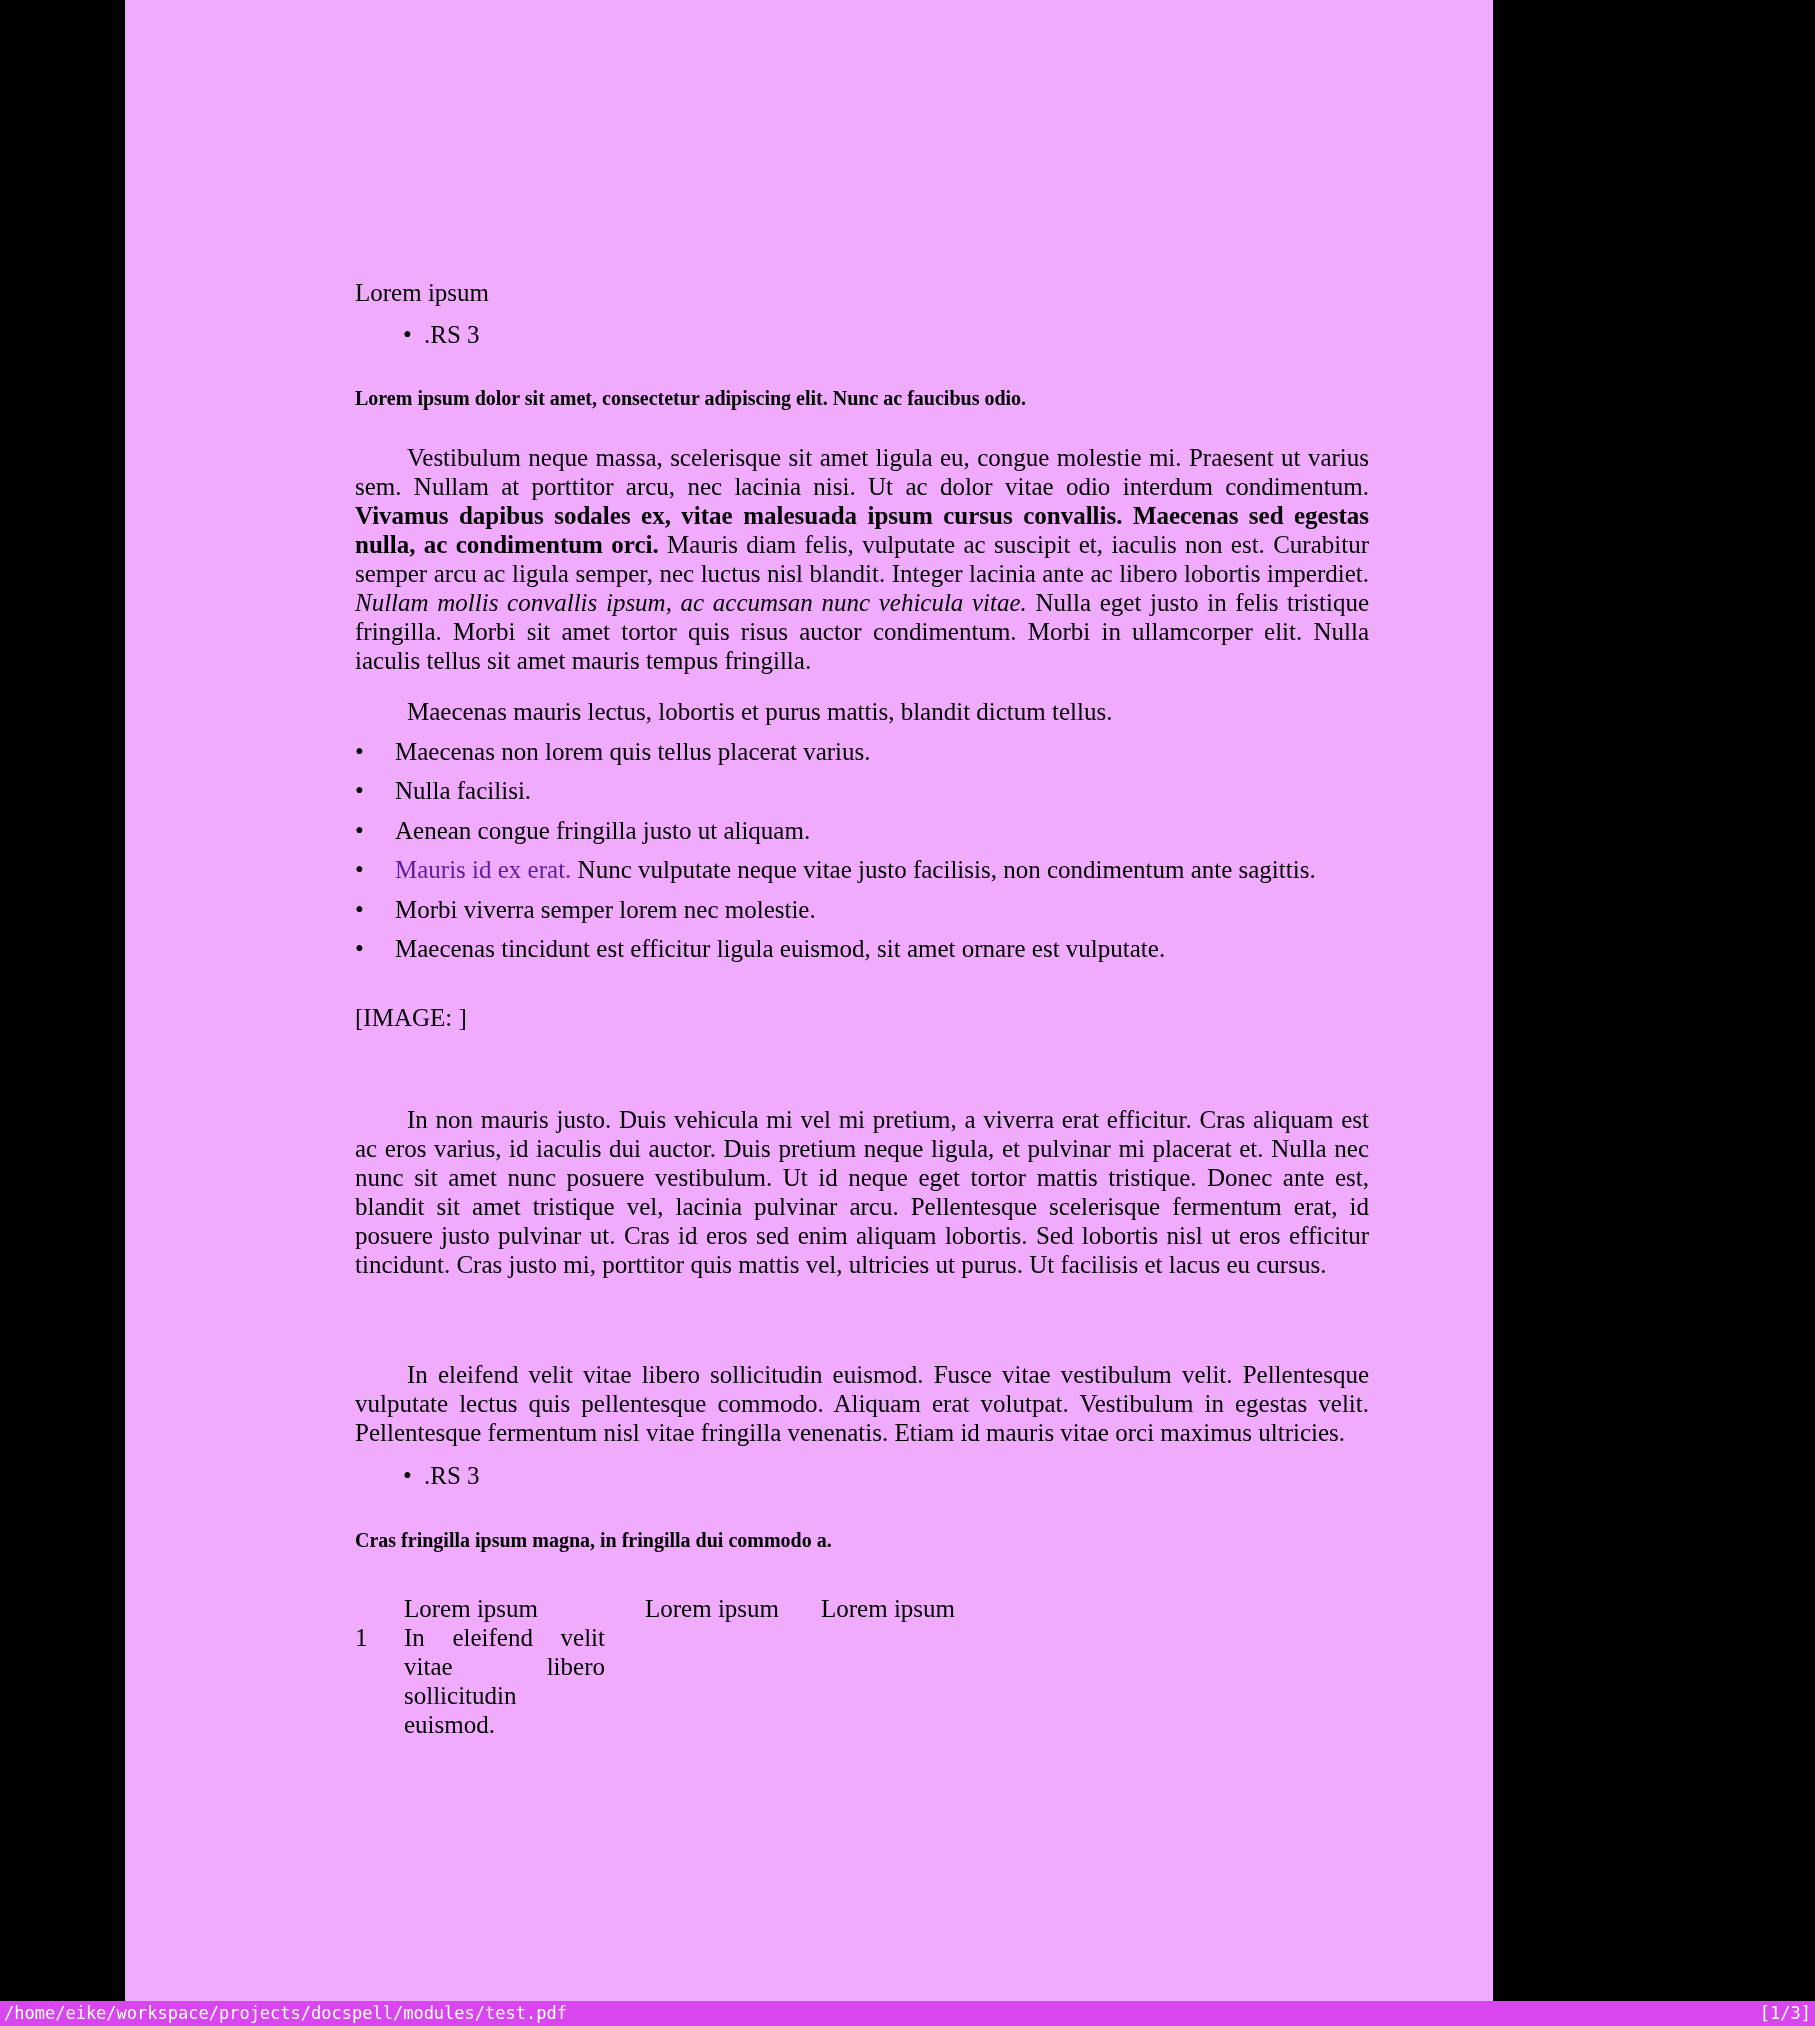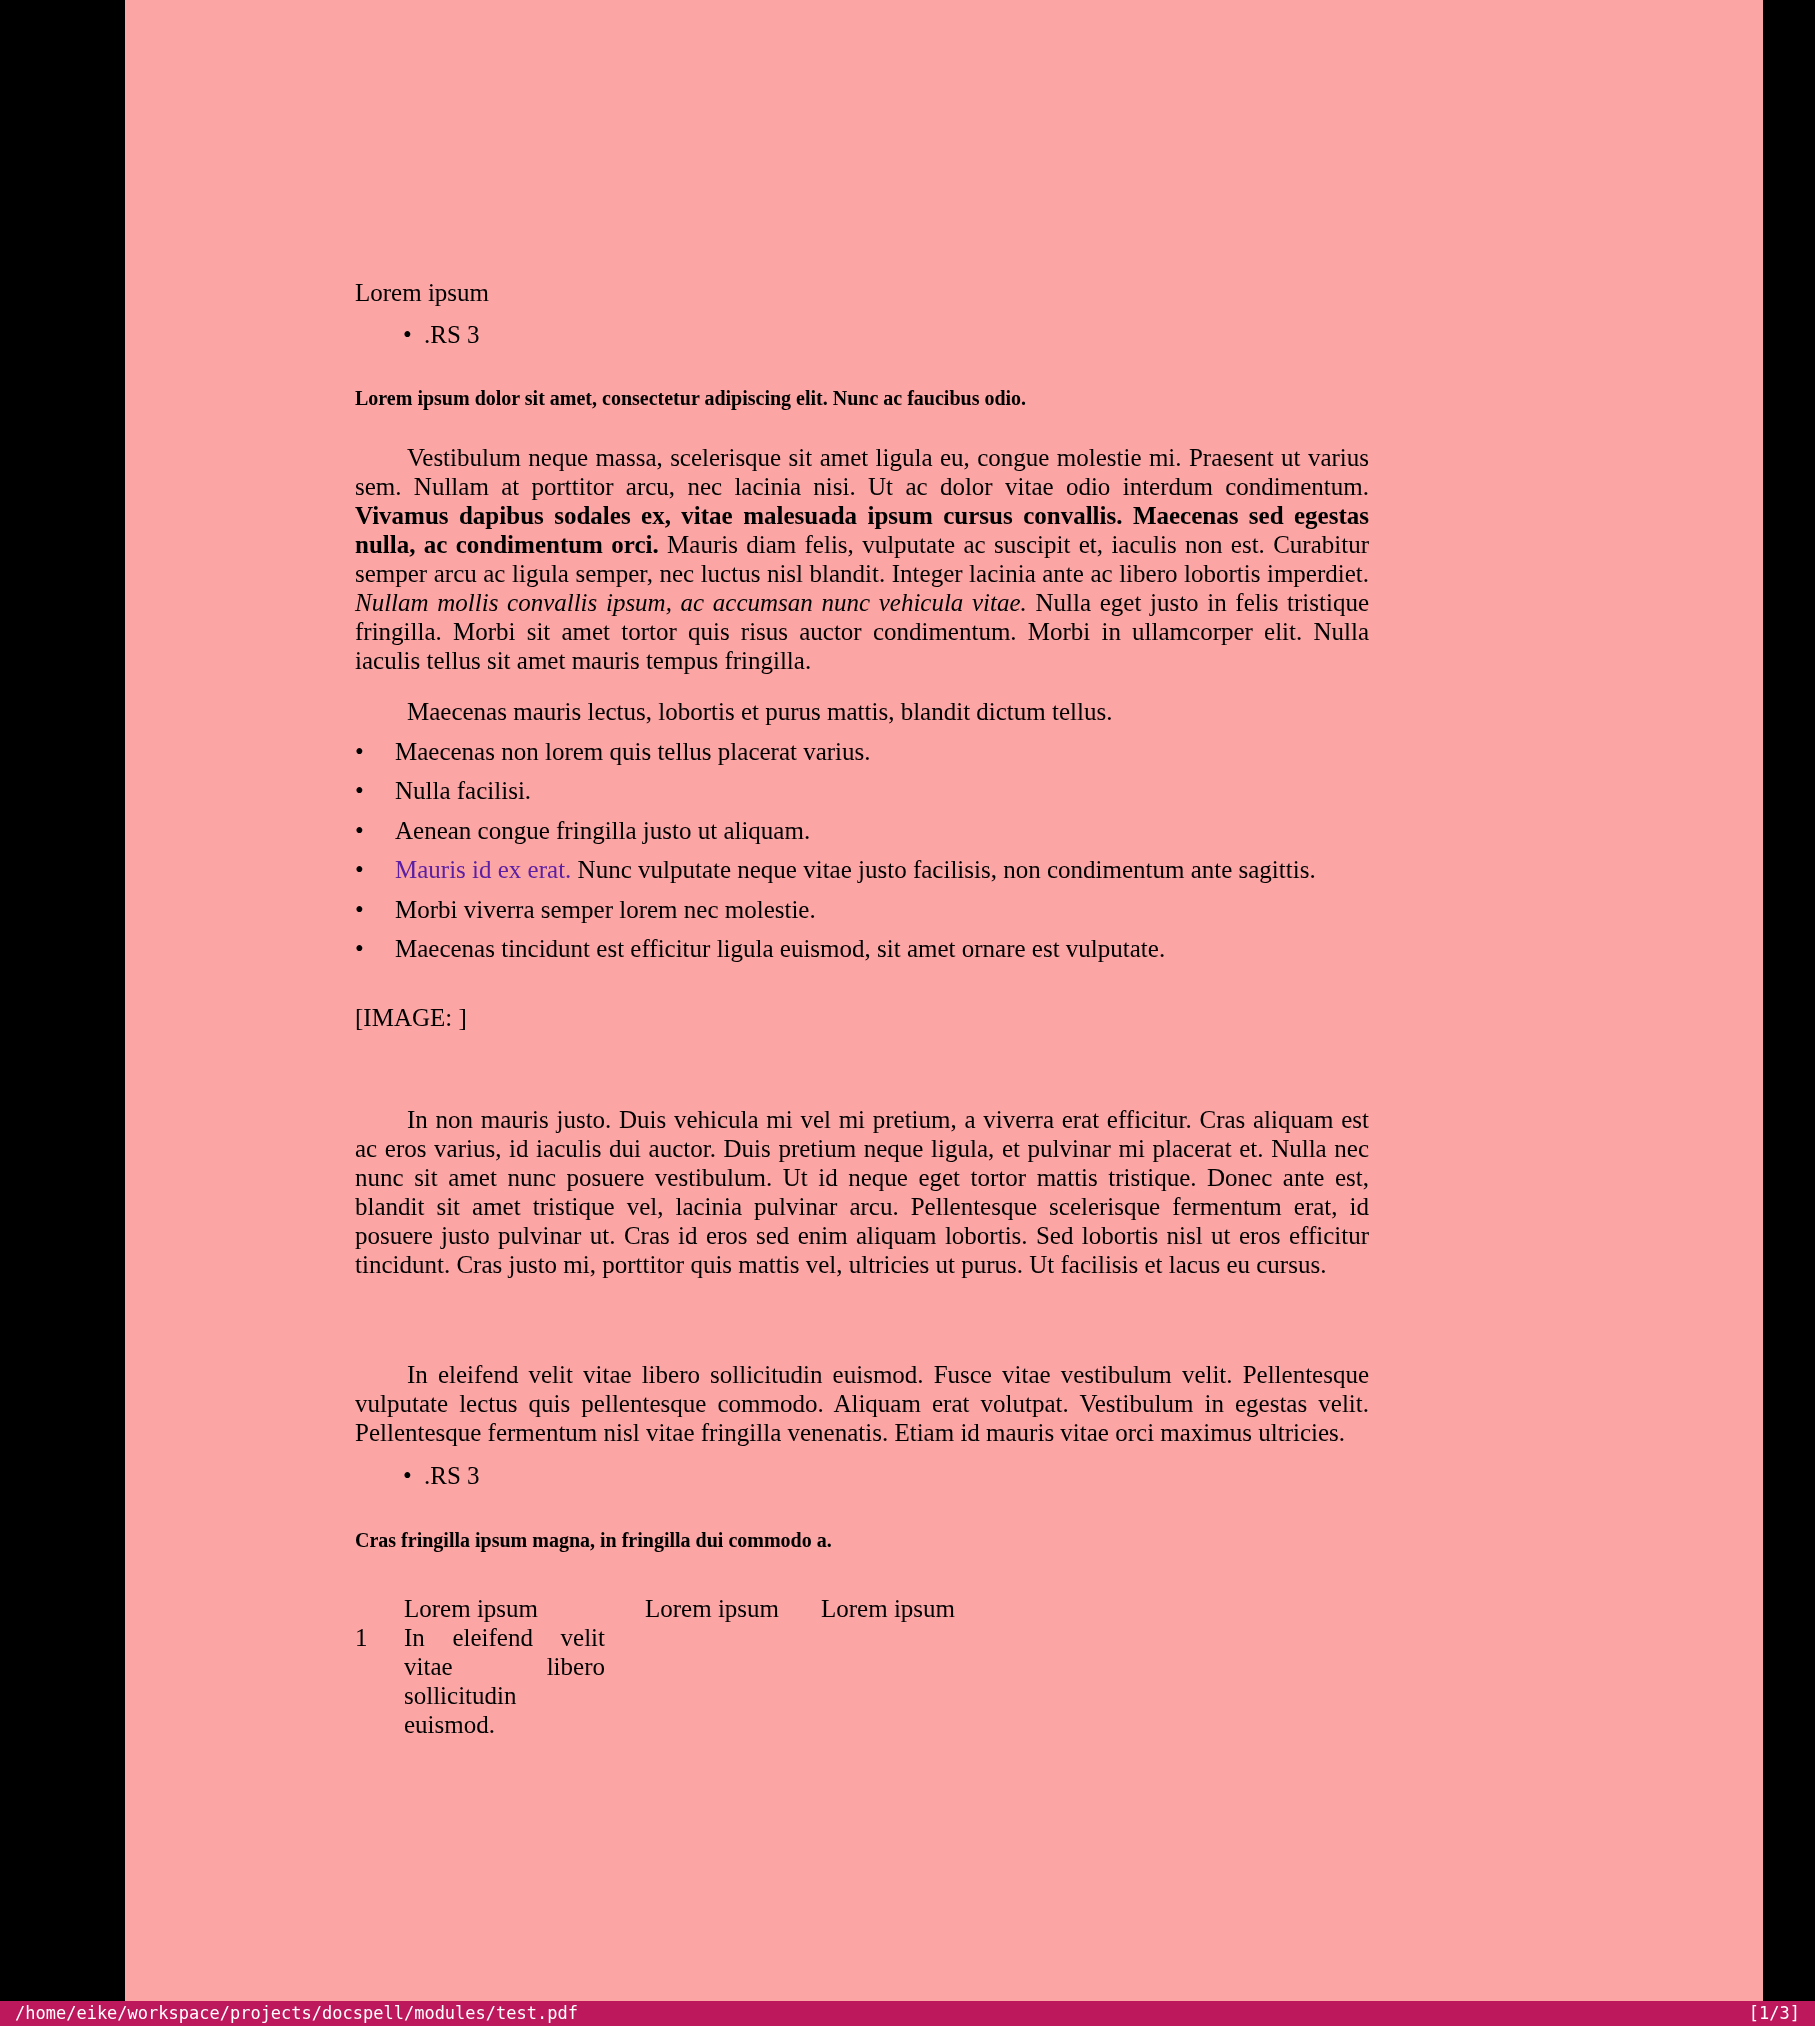--- a/index.html
+++ b/index.html
@@ -3,22 +3,22 @@
 <meta charset="utf-8">
 <style>
   html,body{margin:0;padding:0;}
   body{
     width:1815px;height:2026px;position:relative;overflow:hidden;
     background:#000;
     font-family:"Liberation Serif","DejaVu Serif",serif;
     color:#000;
   }
   .page{
-    position:absolute;left:125px;top:0;width:1638px;height:2002px;
-    background:#fca5a5;
+    position:absolute;left:125px;top:0;width:1368px;height:2002px;
+    background:#f0abfc;
     text-decoration:underline;
   }
   .content{
     position:absolute;left:230px;top:0;width:1014px;
     font-size:25px;line-height:29px;
   }
   .abs{position:absolute;}
   .para{text-align:justify;width:1014px;}
   .indent{text-indent:52px;}
   .h1{font-weight:bold;font-size:20px;line-height:32px;white-space:nowrap;}
@@ -29,25 +29,25 @@
   .rs-item .dot{width:21px;}
   .bullet-list{list-style:none;margin:0;padding:0;}
   .bullet-list li{display:flex;margin-bottom:10.4px;}
   .bullet-list .dot{width:40px;flex:0 0 40px;}
   .bullet-list .btxt{flex:1;}
   .doc-table{width:738px;}
   .trow{display:grid;grid-template-columns:49px 241px 176px 272px;}
   .trow .c1{width:201px;text-align:justify;}
   .statusbar{
     position:absolute;left:0;bottom:0;width:1815px;height:24.6px;
-    background:#be185d;color:#fff;
+    background:#d946ef;color:#fff;
     font-family:"DejaVu Sans Mono","Liberation Mono",monospace;
     font-size:17px;line-height:24.6px;
     display:flex;justify-content:space-between;
-    padding:0 15px;box-sizing:border-box;
+    padding:0 4px;box-sizing:border-box;
   }
 </style>
 </head>
 <body>
 
 <div class="page">
   <div class="content">
 
     <div class="abs" style="top:278px;left:0;">Lorem ipsum</div>
 

